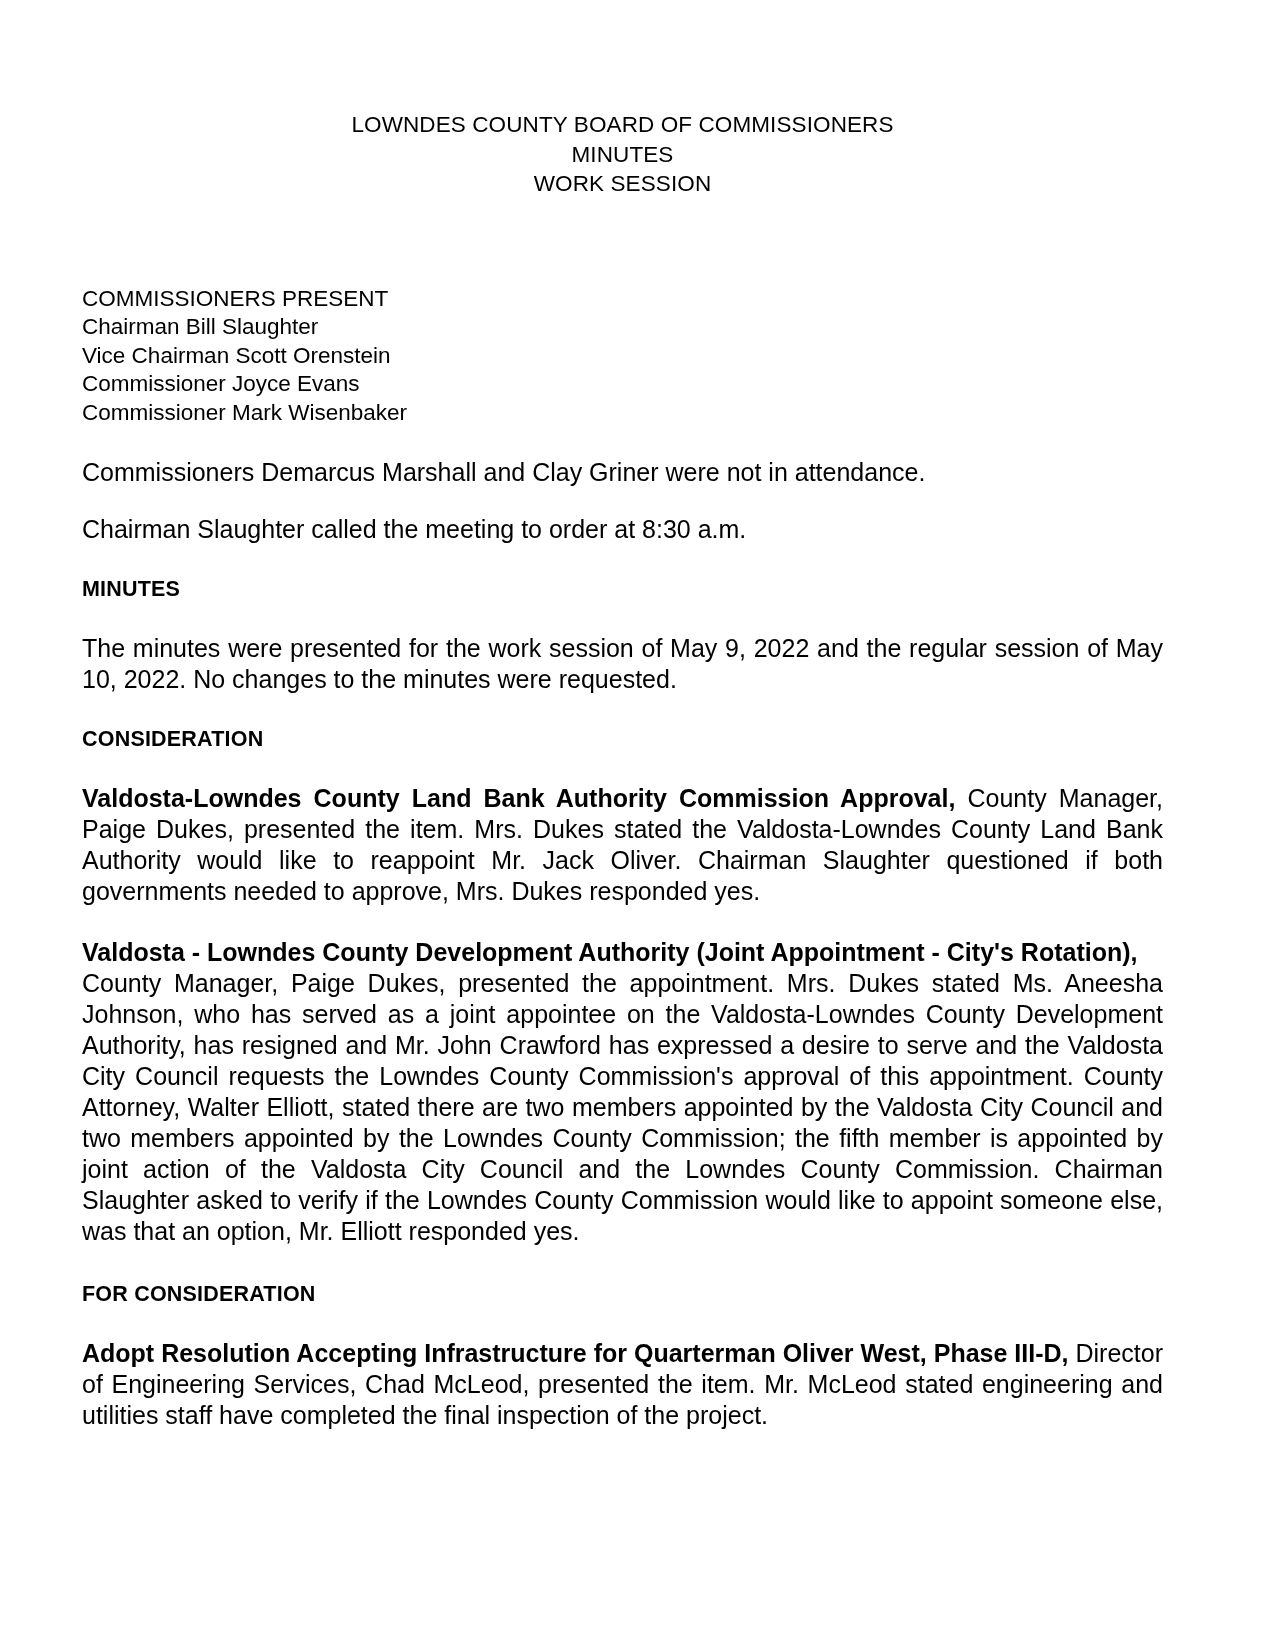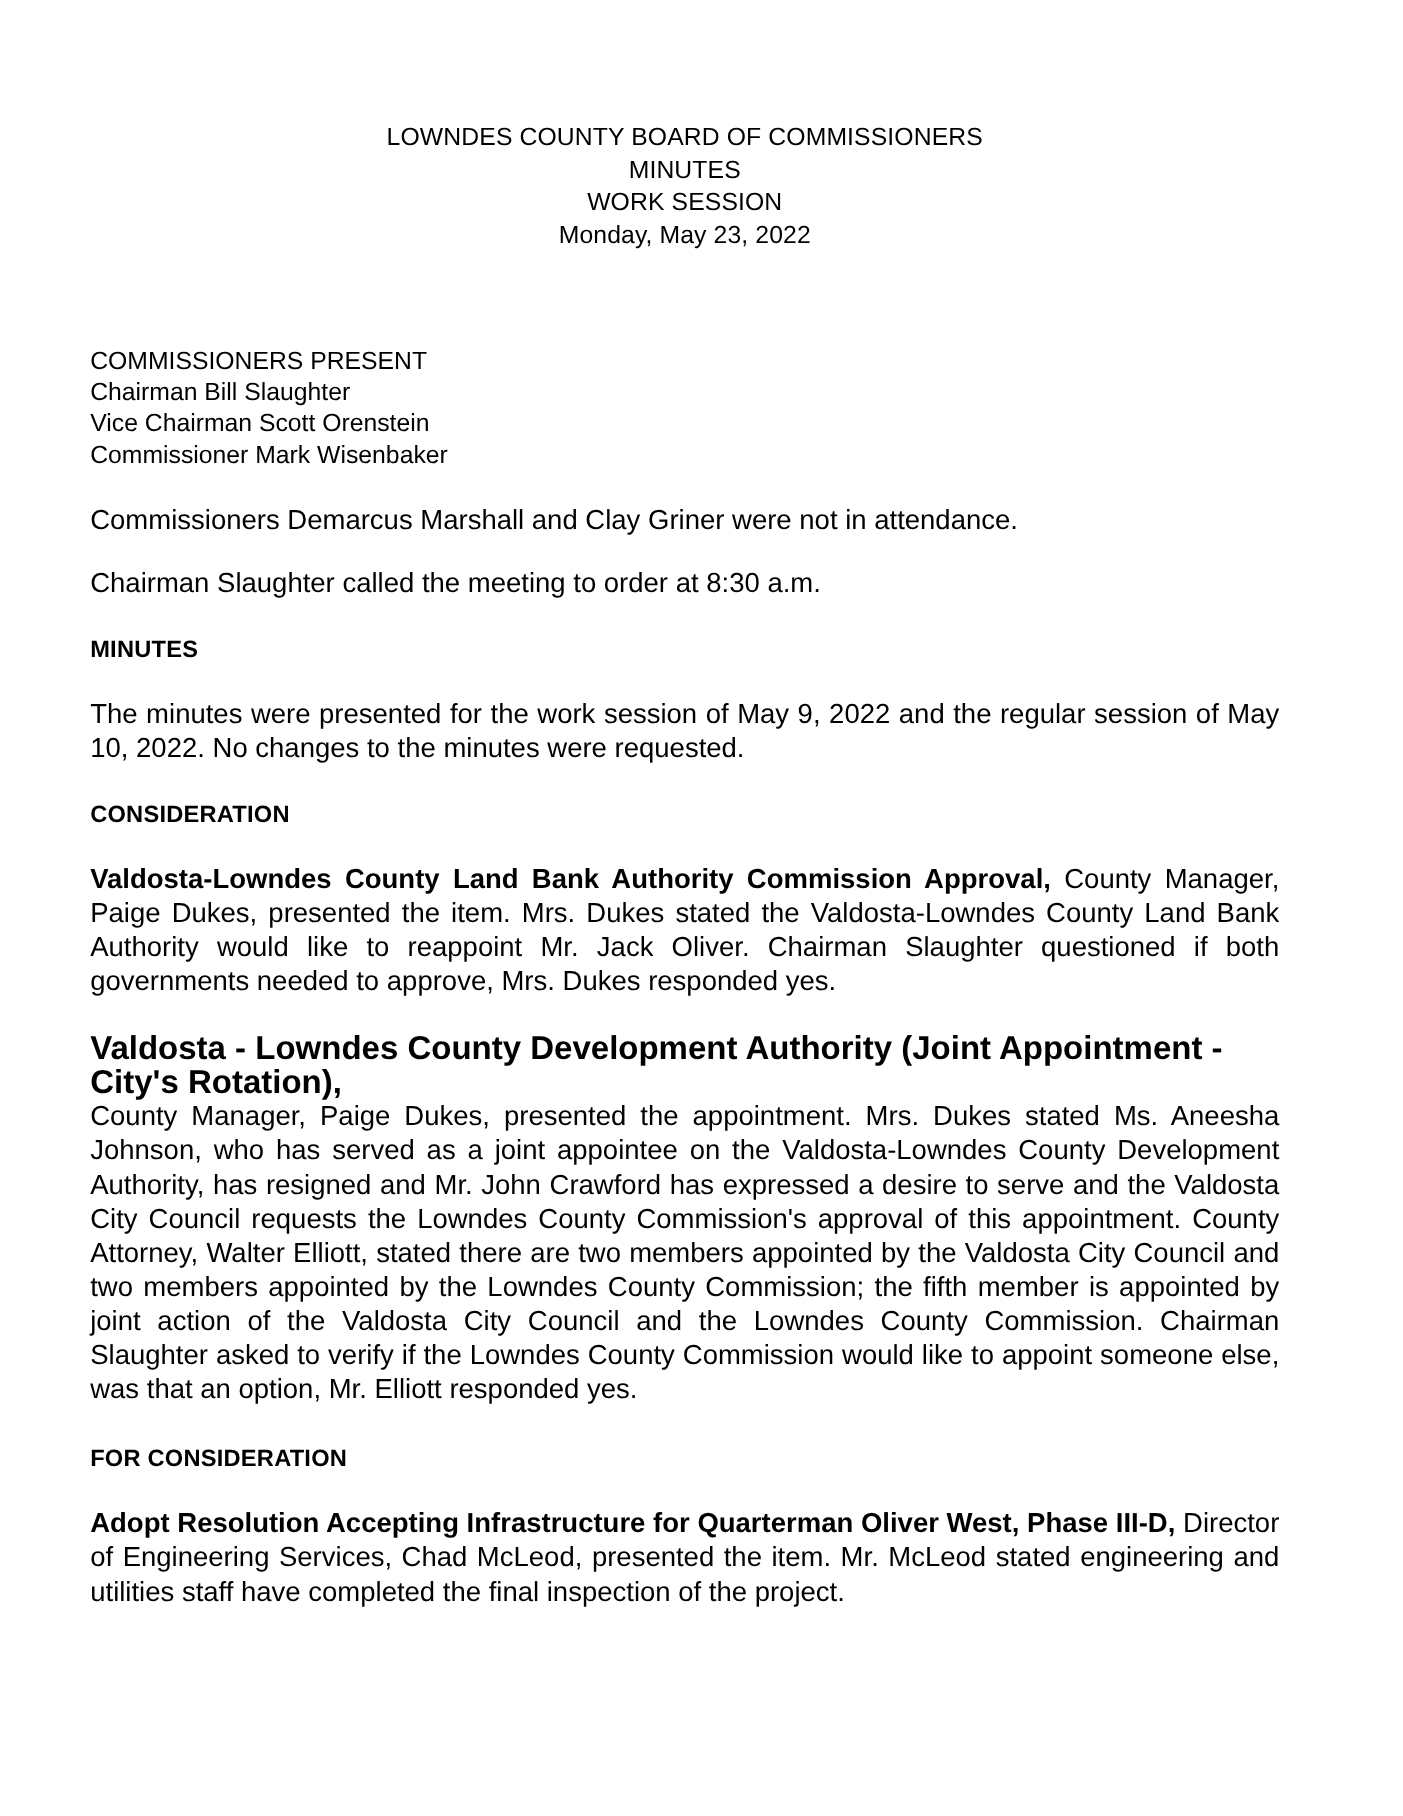--- a/index.html
+++ b/index.html
@@ -55,43 +55,43 @@
   .section-heading {
     font-size: 21.5px;
     font-weight: bold;
     line-height: 28px;
     letter-spacing: 0.2px;
   }
   .lead {
     font-weight: bold;
   }
   .item-title-block {
-    font-size: 30px;
+    font-size: 25px;
     line-height: 31px;
     font-weight: bold;
   }
 </style>
 </head>
 <body>
 
 <div class="page">
 
   <div class="doc-header">
     <span class="hline">LOWNDES COUNTY BOARD OF COMMISSIONERS</span>
     <span class="hline">MINUTES</span>
     <span class="hline">WORK SESSION</span>
-    <span class="hline">Monday, May 23, 2022</span>
   </div>
 
   <div class="spacer-after-header"></div>
 
   <div class="attendance">
     <span class="aline">COMMISSIONERS PRESENT</span>
     <span class="aline">Chairman Bill Slaughter</span>
     <span class="aline">Vice Chairman Scott Orenstein</span>
+    <span class="aline">Commissioner Joyce Evans</span>
     <span class="aline">Commissioner Mark Wisenbaker</span>
   </div>
 
   <div class="gap-md"></div>
 
   <p class="para left">Commissioners Demarcus Marshall and Clay Griner were not in attendance.</p>
 
   <div class="gap-sm"></div>
 
   <p class="para left">Chairman Slaughter called the meeting to order at 8:30 a.m.</p>

